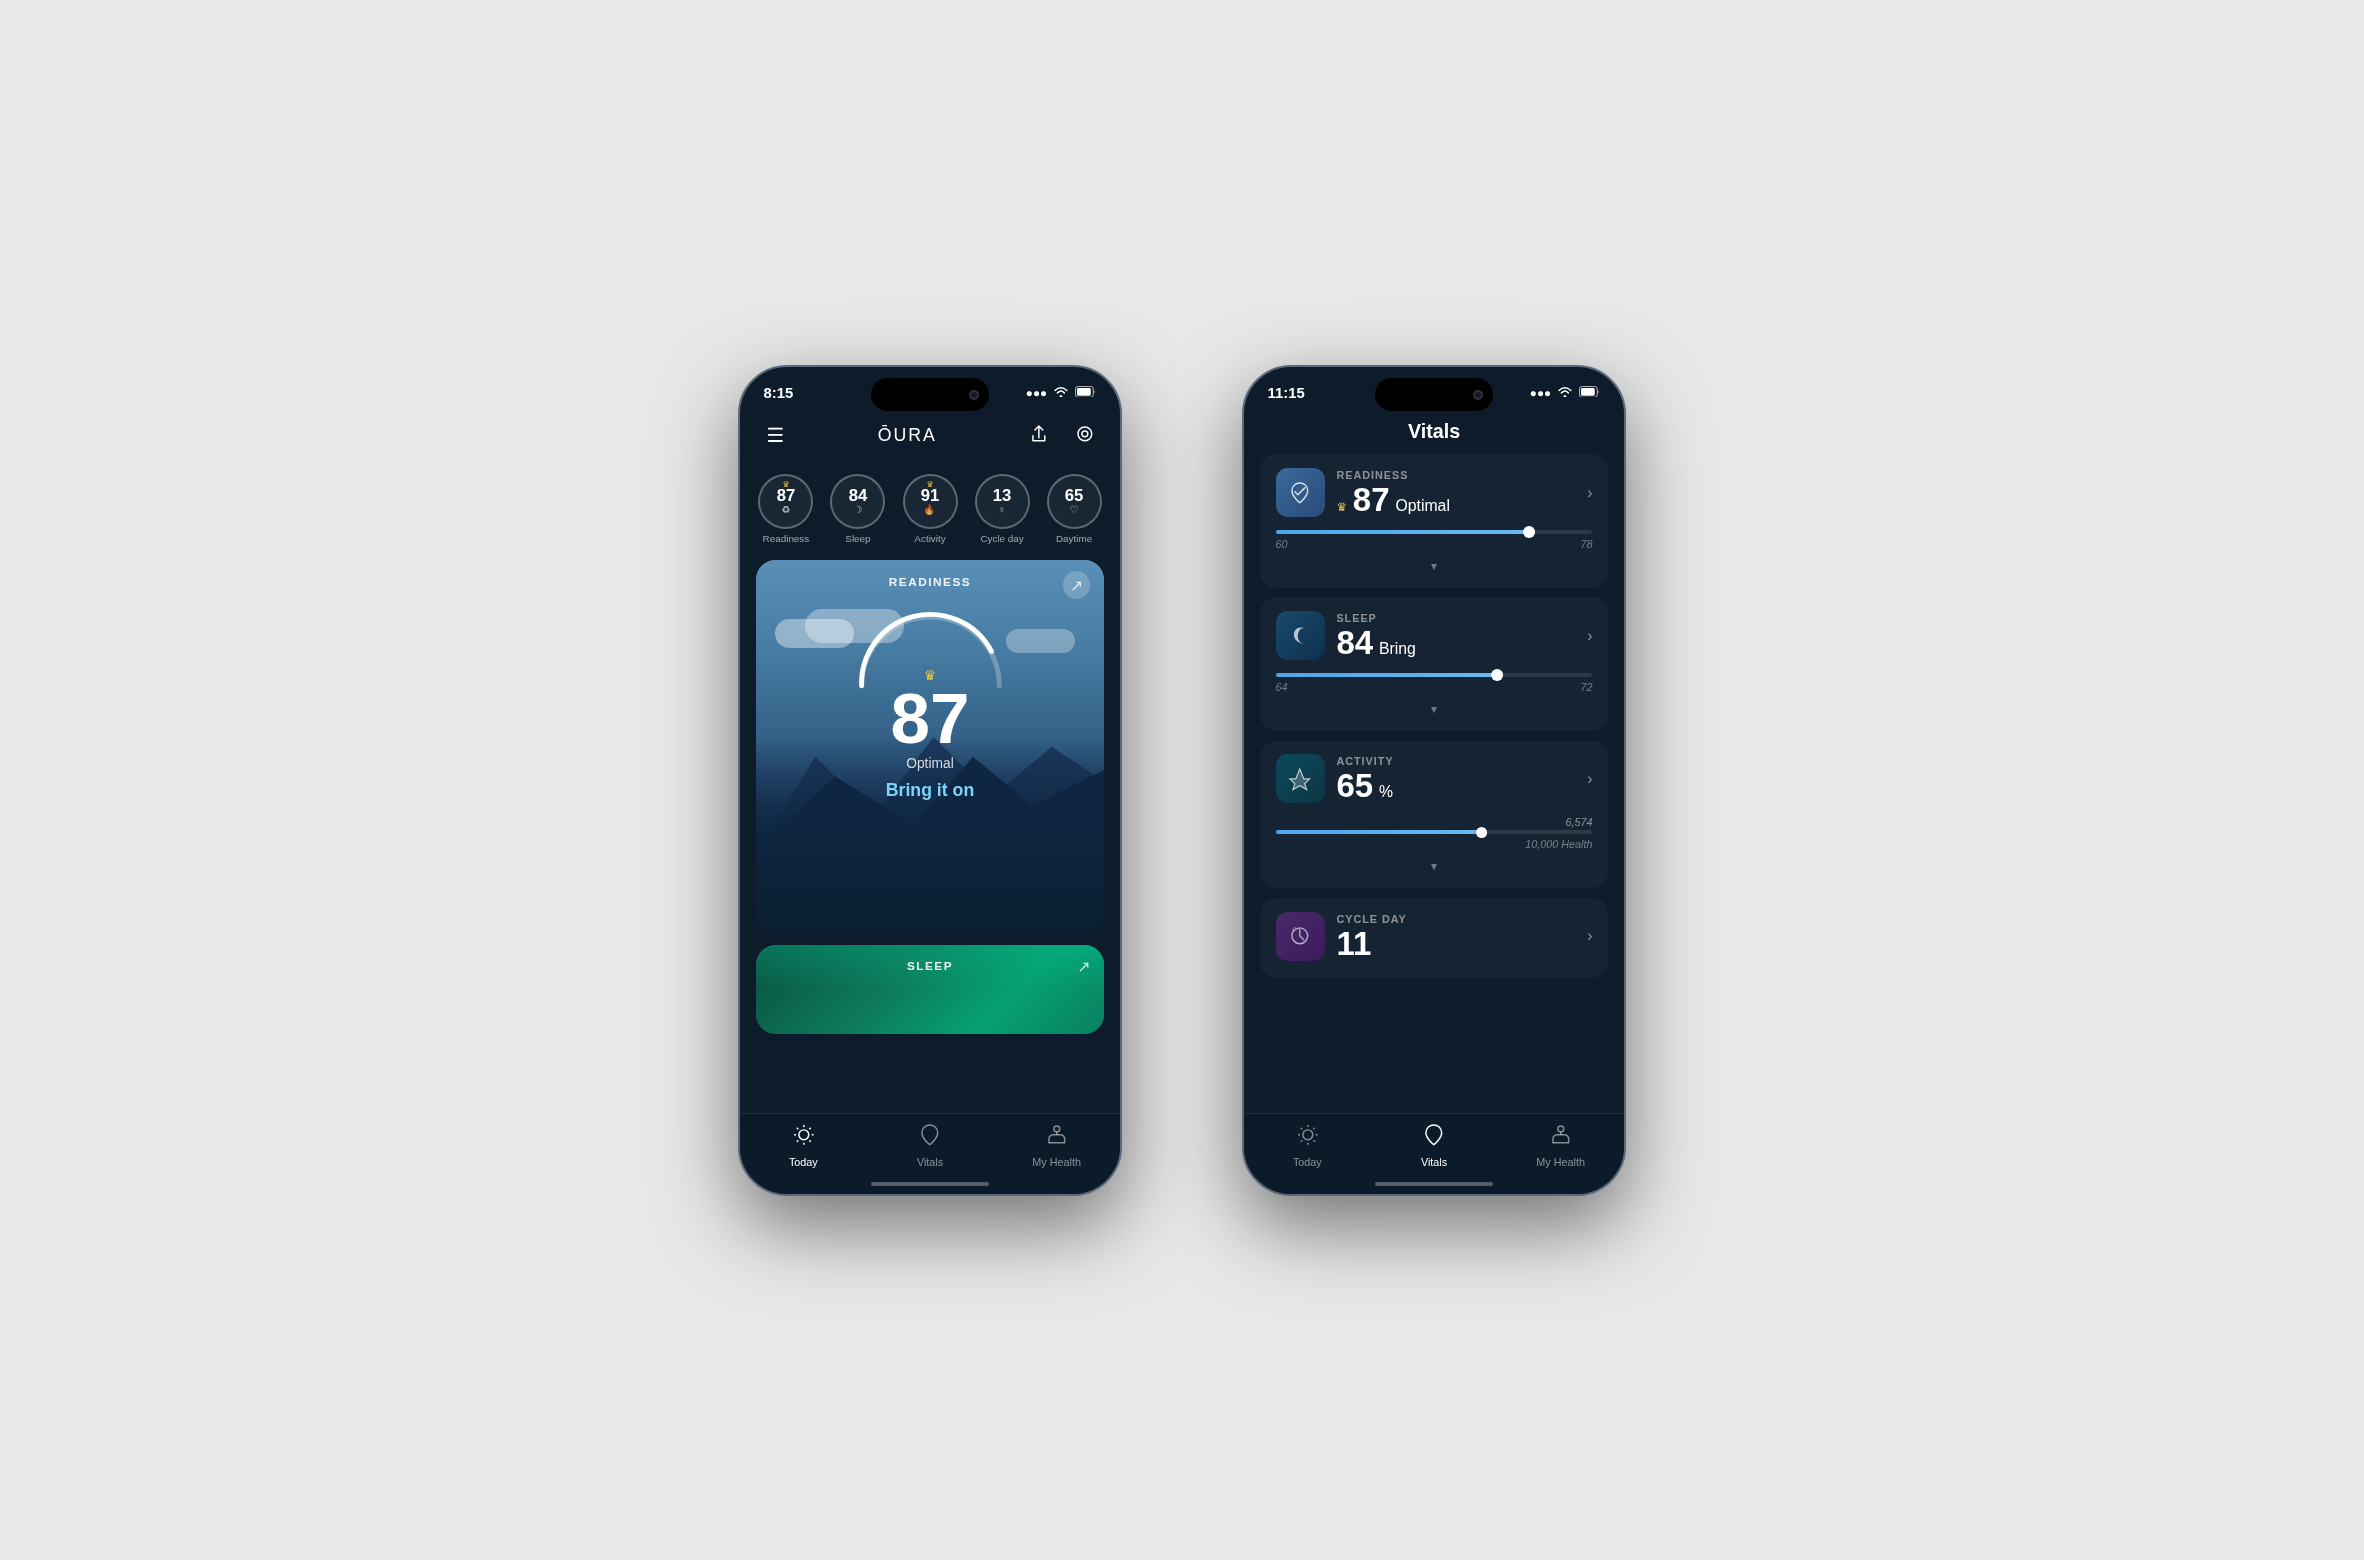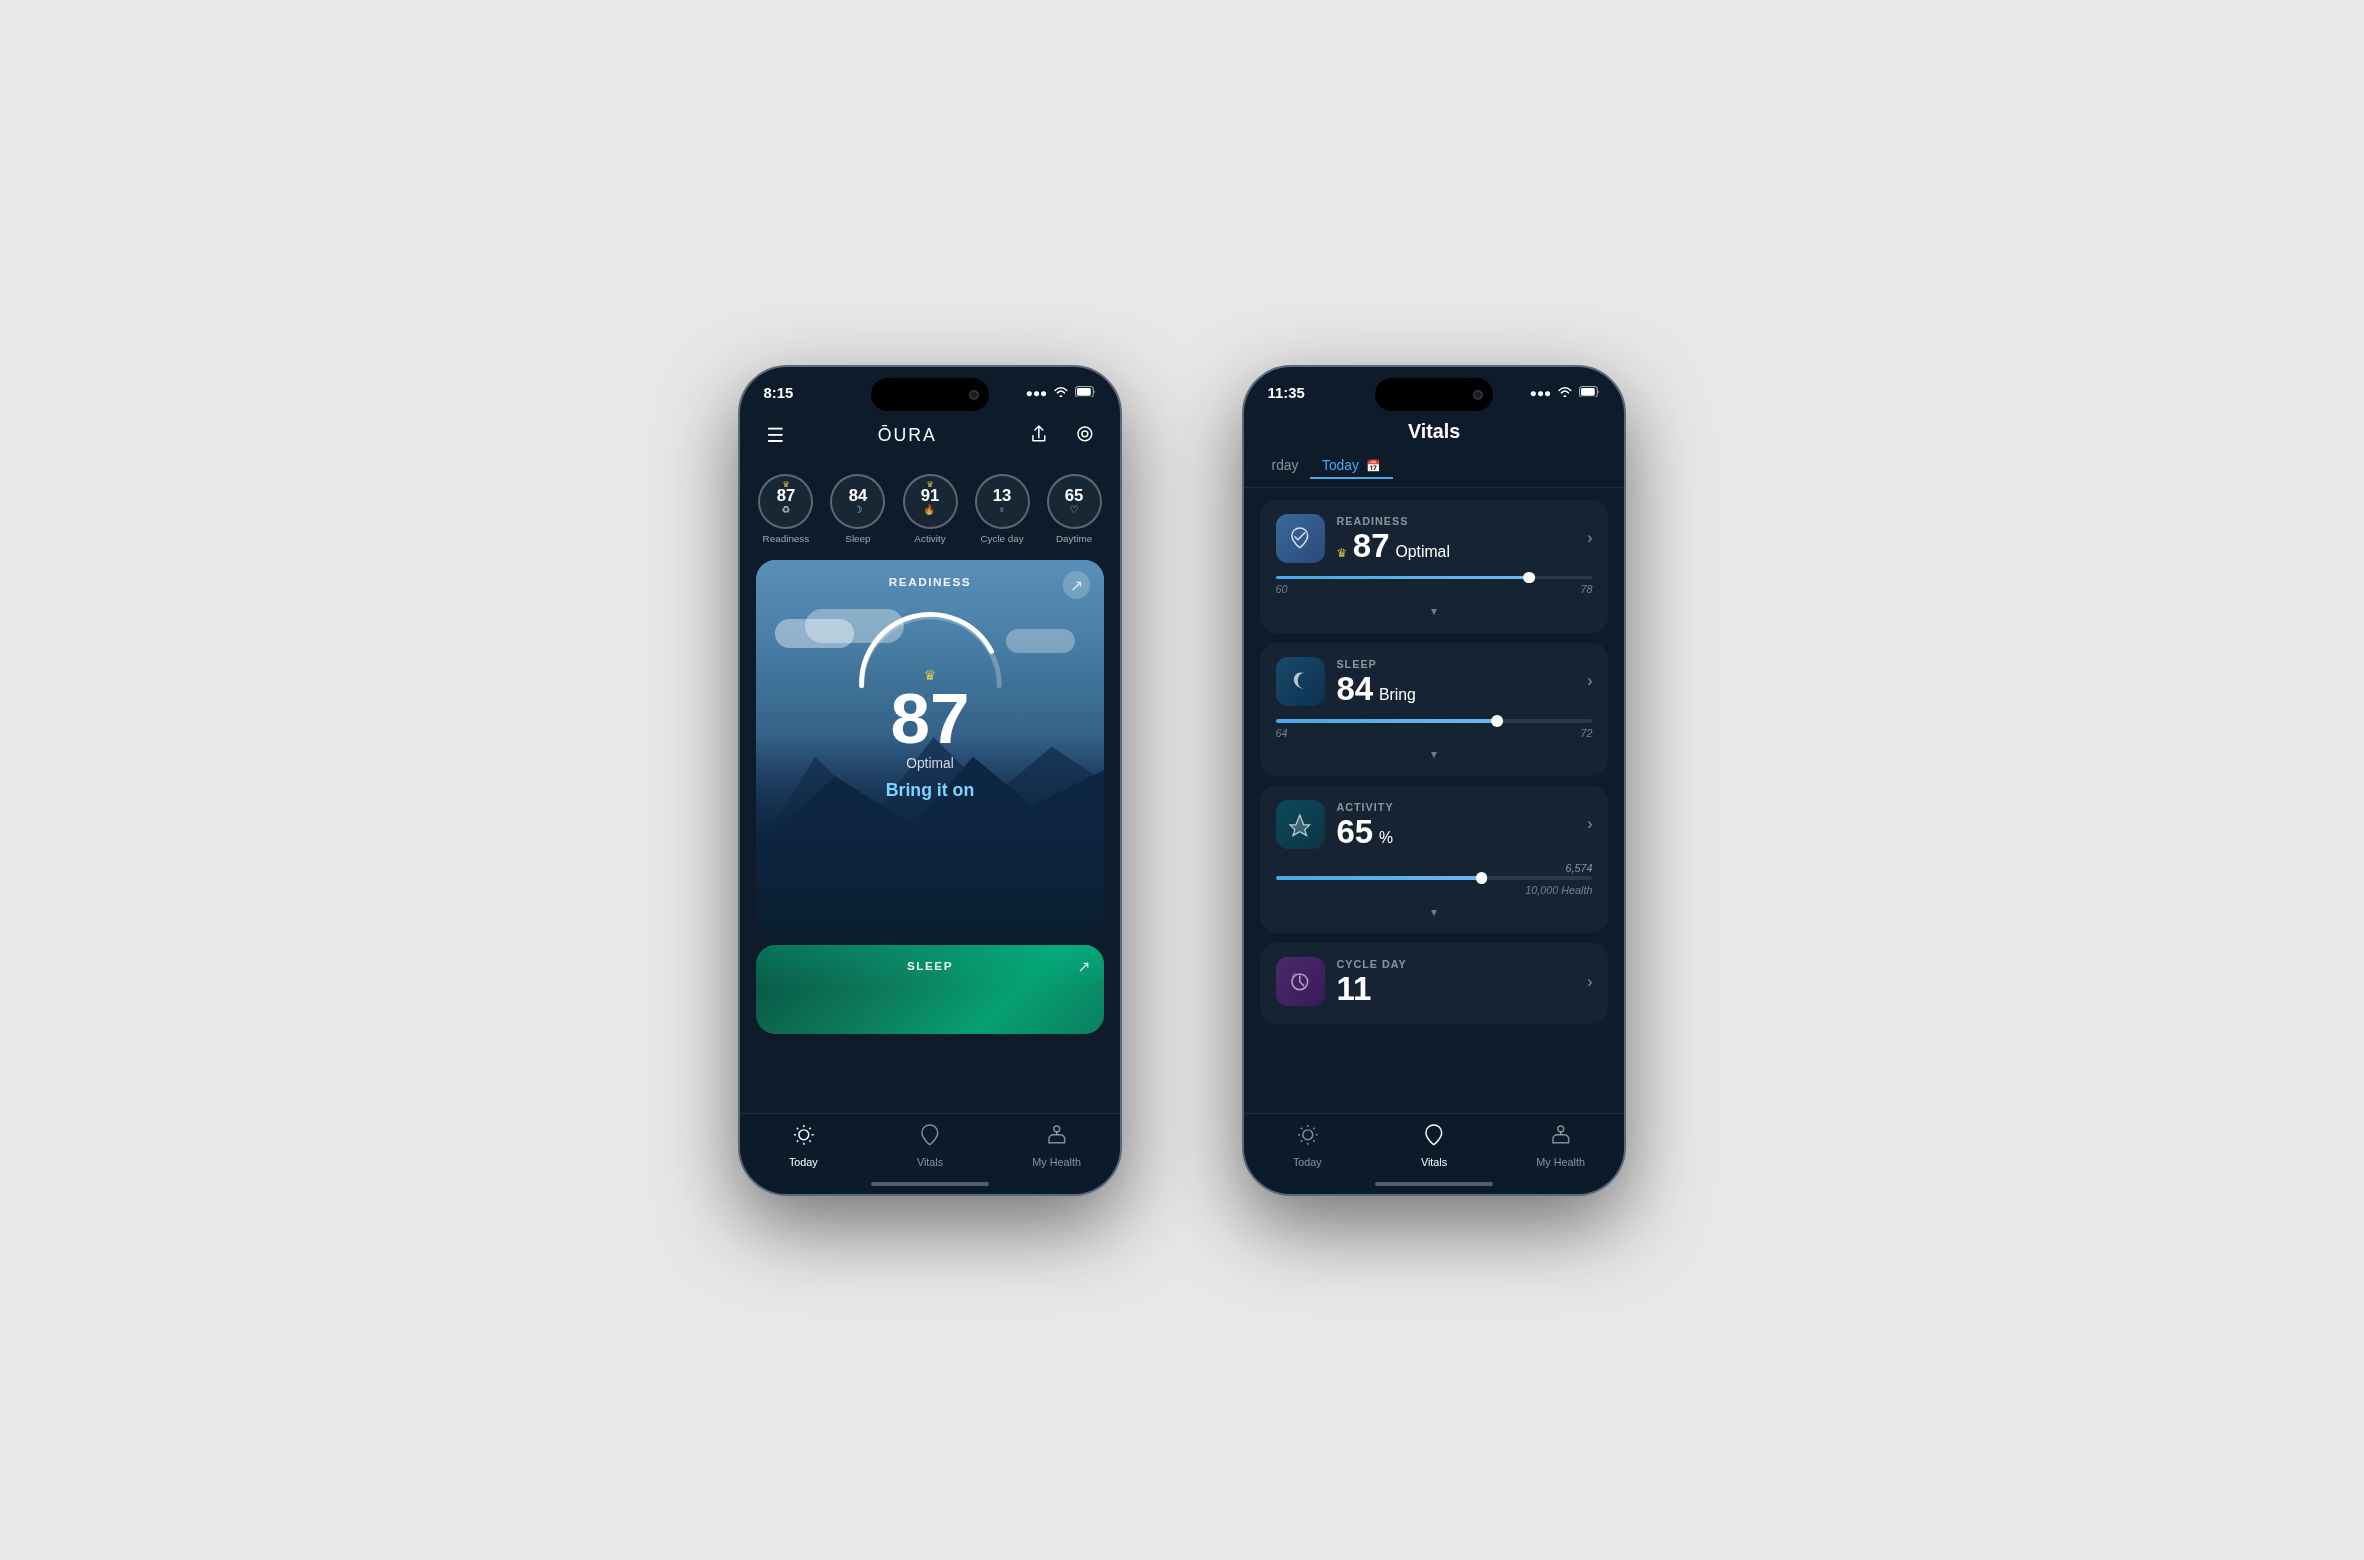--- a/index.html
+++ b/index.html
@@ -691,21 +691,21 @@
   </div>
 
   <div class="phone right-phone">
     <div class="phone-screen">
 
       <div class="dynamic-island">
         <div class="camera-dot"></div>
       </div>
 
       <div class="status-bar">
-        <span class="status-time">11:35</span>
+        <span class="status-time">11:15</span>
         <div class="status-icons">
           <span>●●●</span>
           <span>
             <svg width="15.8" height="11.8" viewBox="0 0 16 12" fill="white">
               <path d="M8 9.5 C7.2 9.5 6.5 10.2 6.5 11 C6.5 11.8 7.2 12.5 8 12.5 C8.8 12.5 9.5 11.8 9.5 11 C9.5 10.2 8.8 9.5 8 9.5Z"></path>
               <path d="M4.5 7 C5.8 5.8 7.3 5.2 8 5.2 C8.7 5.2 10.2 5.8 11.5 7" stroke="white" stroke-width="1.5" fill="none" stroke-linecap="round"></path>
               <path d="M2 4.5 C3.8 2.8 5.8 1.8 8 1.8 C10.2 1.8 12.2 2.8 14 4.5" stroke="white" stroke-width="1.5" fill="none" stroke-linecap="round"></path>
             </svg>
           </span>
           <span>
@@ -715,29 +715,20 @@
               <path d="M19.5 4.5 L19.5 7.5 C20.5 7 20.5 5 19.5 4.5Z" fill="white" fill-opacity="0.7"></path>
             </svg>
           </span>
         </div>
       </div>
 
       <div class="vitals-header">
         <div class="vitals-title">Vitals</div>
       </div>
 
-      <div class="date-tabs">
-        <div class="date-tab">
-          <span>rday</span>
-        </div>
-        <div class="date-tab active">
-          <span>Today</span>
-          <span style="margin-left:3.9px;font-size:11.8px;">📅</span>
-        </div>
-      </div>
 
       <div class="vitals-scroll">
 
         <div class="vital-card">
           <div class="vital-card-header">
             <div class="vital-left">
               <div class="vital-icon-box vital-icon-readiness">
                 <svg width="27.6" height="27.6" viewBox="0 0 28 28" fill="none">
                   <path d="M14 4 C10 4 6 7 6 12 C6 18 14 24 14 24 C14 24 22 18 22 12 C22 7 18 4 14 4Z" stroke="rgba(255,255,255,0.8)" stroke-width="1.5" fill="none"></path>
                   <path d="M9 13 L12 16 L19 9" stroke="rgba(255,255,255,0.8)" stroke-width="1.5" stroke-linecap="round" stroke-linejoin="round"></path>

